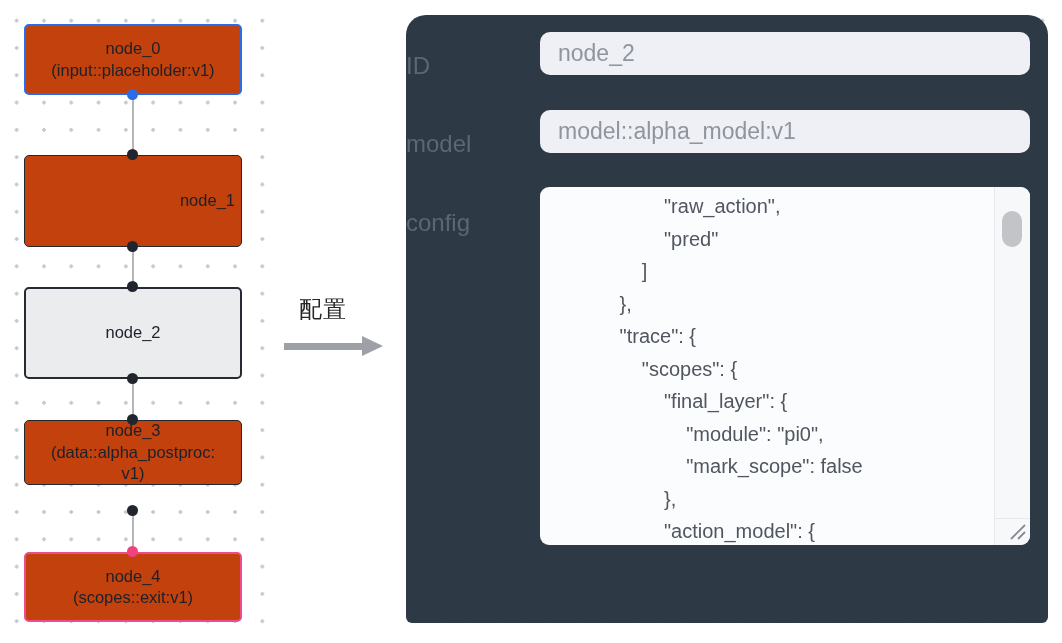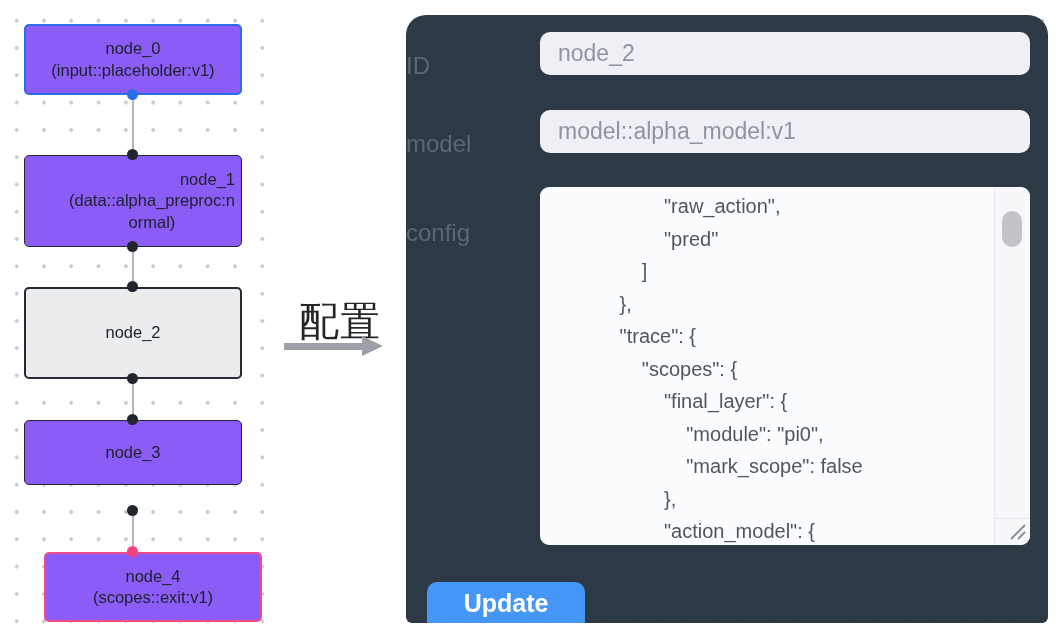--- a/index.html
+++ b/index.html
@@ -15,31 +15,31 @@
     position:absolute; top:0; bottom:0;
     background-image:radial-gradient(circle,#c7cace 1.6px,transparent 1.9px);
     background-size:27.3px 27.3px;
   }
   .dots-left  { left:0;   width:276px; background-position:3px 7px; }
   .dots-right { left:396px; width:666px; background-position:5px 7px; }
 
   
   .node {
     position:absolute; left:24px; width:218px;
-    background:#8b5cf6; border:1.5px solid #23272f; border-radius:5px;
+    background:#c2410c; border:1.5px solid #23272f; border-radius:5px;
     display:flex; flex-direction:column; align-items:center; justify-content:center;
     text-align:center; color:#1d212a; font-size:16.5px; line-height:21.5px;
     z-index:3; padding:2px 6px;
   }
   .node .sub { white-space:pre-line; }
   .n0 { top:24px;  height:71px; border:2px solid #2b6ce8; }
   .n1 { top:155px; height:92px;align-items:flex-end; }
   .n2 { top:287px; height:92px; background:#ebecee; border:2.5px solid #252a33; }
   .n3 { top:420px; height:65px; }
-  .n4 { top:552px; height:70px; border:2px solid #ee4c8d;margin-left:20px; }
+  .n4 { top:552px; height:70px; border:2px solid #ee4c8d; }
 
   .edge {
     position:absolute; left:132px; width:2px; background:#b2b6bb; z-index:2;
   }
   .e1 { top:95px;  height:60px; }
   .e2 { top:247px; height:40px; }
   .e3 { top:379px; height:41px; }
   .e4 { top:511px; height:41px; }
 
   .handle {
@@ -48,21 +48,21 @@
   }
   .h-n0b { top:89px;  background:#2b6ce8; }
   .h-n1t { top:149px; } .h-n1b { top:241px; }
   .h-n2t { top:281px; } .h-n2b { top:373px; }
   .h-n3t { top:414px; } .h-n3b { top:505px; }
   .h-n4t { top:546px; background:#f0427f; }
 
   
   .anno-label {
     position:absolute; left:299px; top:294px; z-index:5;
-    font-size:40px; color:#262626; letter-spacing:1px;
+    font-size:23px; color:#262626; letter-spacing:1px;
   }
   .arrow-shaft {
     position:absolute; left:284px; top:343px; width:79px; height:7px;
     background:#9da1a7; z-index:5;
   }
   .arrow-head {
     position:absolute; left:362px; top:336px; width:0; height:0; z-index:5;
     border-top:10.5px solid transparent; border-bottom:10.5px solid transparent;
     border-left:21px solid #9da1a7;
   }
@@ -71,21 +71,21 @@
   .panel {
     position:absolute; left:406px; top:15px; width:642px; height:608px;
     background:#2e3946; border-radius:20px 20px 6px 6px; overflow:hidden; z-index:6;
   }
   .field-label {
     position:absolute; left:0; width:104px; text-align:left;
     color:#5d6672; font-size:24px;margin-top:12px;
   }
   .lbl-id     { top:25px; }
   .lbl-type   { top:103px; }
-  .lbl-config { top:192px; }
+  .lbl-config { top:182px; }
 
   .text-input {
     position:absolute; left:134px; width:490px; height:43px;
     background:#eef0f5; border:none; outline:none; border-radius:10px;
     font-family:"Liberation Sans","DejaVu Sans",sans-serif;
     font-size:23px; color:#8e959f; padding:0 18px;
   }
   .in-id   { top:17px; }
   .in-type { top:95px; }
 
@@ -130,28 +130,28 @@
 <div class="edge e2"></div>
 <div class="edge e3"></div>
 <div class="edge e4"></div>
 
 <div class="node n0">
   <div>node_0</div>
   <div class="sub">(input::placeholder:v1)</div>
 </div>
 <div class="node n1">
   <div>node_1</div>
-  <div class="sub">(data::alpha_preproc:n
-ormal)</div>
 </div>
 <div class="node n2">
   <div>node_2</div>
 </div>
 <div class="node n3">
   <div>node_3</div>
+  <div class="sub">(data::alpha_postproc:
+v1)</div>
 </div>
 <div class="node n4">
   <div>node_4</div>
   <div class="sub">(scopes::exit:v1)</div>
 </div>
 
 <span class="handle h-n0b"></span>
 <span class="handle h-n1t"></span>
 <span class="handle h-n1b"></span>
 <span class="handle h-n2t"></span>
@@ -188,14 +188,13 @@
     <div class="scroll-track">
       <div class="scroll-thumb"></div>
       <div class="track-divider"></div>
     </div>
     <svg class="resize-handle" viewBox="0 0 18 18">
       <line x1="2" y1="16" x2="16" y2="2" stroke="#858a91" stroke-width="1.8"></line>
       <line x1="9" y1="16" x2="16" y2="9" stroke="#858a91" stroke-width="1.8"></line>
     </svg>
   </div>
 
-  <button class="update-btn">Update</button>
 </div>
 
 </body></html>

